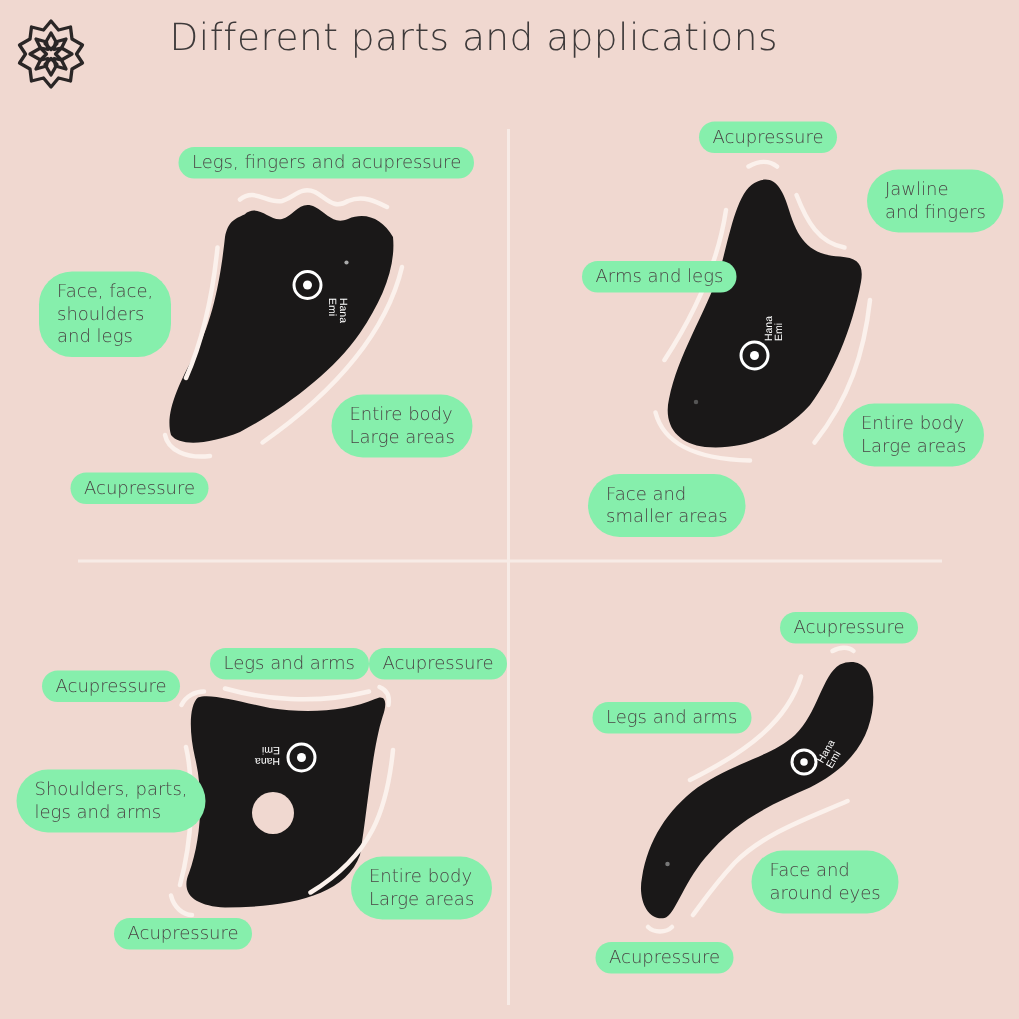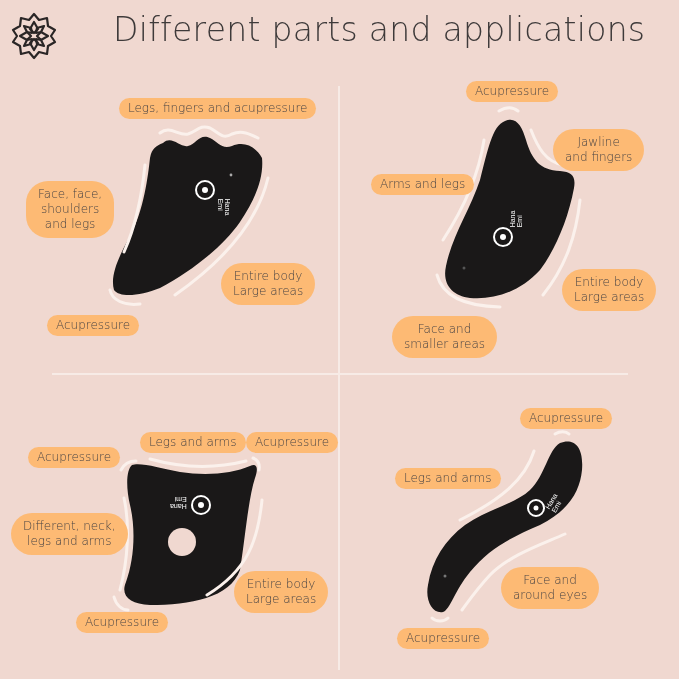--- a/index.html
+++ b/index.html
@@ -1,21 +1,21 @@
 <!DOCTYPE html>
 <html><head>
 <meta charset="utf-8">
 <style>
   html,body{margin:0;padding:0;}
   body{width:679px;height:679px;background:#f0d8d0;position:relative;overflow:hidden;font-family:"Liberation Sans",sans-serif;}
-  .title{position:absolute;left:113px;top:10px;font-size:33px;color:#3e3a3a;font-family:"DejaVu Sans",sans-serif;font-weight:300;letter-spacing:0.3px;}
+  .title{position:absolute;left:113px;top:10px;font-size:25px;color:#3e3a3a;font-family:"DejaVu Sans",sans-serif;font-weight:300;letter-spacing:0.3px;}
   .logo{position:absolute;left:10px;top:12px;width:48px;height:48px;}
   .divider-v{position:absolute;left:338px;top:86px;width:2px;height:584px;background:#f7ebe6;}
   .divider-h{position:absolute;left:52px;top:373px;width:576px;height:2px;background:#f7ebe6;}
-  .label{position:absolute;background:#fdba74;border-radius:14px;color:#4a4545;font-size:12px;line-height:15px;text-align:center;padding:3px 9px;white-space:nowrap;font-family:"DejaVu Sans",sans-serif;font-weight:300;}
+  .label{position:absolute;background:#86efac;border-radius:14px;color:#4a4545;font-size:12px;line-height:15px;text-align:left;padding:3px 9px;white-space:nowrap;font-family:"DejaVu Sans",sans-serif;font-weight:300;}
   .multi{border-radius:22px;padding:6px 12px;}
   svg.tools{position:absolute;left:0;top:0;}
 </style>
 </head>
 <body>
 
 <svg class="logo" viewBox="0 0 48 48">
   <g fill="none" stroke="#2a2626" stroke-width="2.2" stroke-linejoin="round">
     <polygon points="24,2 29,8 37,6 38,14 45,18 41,24 45,30 38,34 37,42 29,40 24,46 19,40 11,42 10,34 3,30 7,24 3,18 10,14 11,6 19,8"></polygon>
     <path d="M24 10 L28 17 L24 21 L20 17 Z"></path>
@@ -90,32 +90,32 @@
 
 <div class="label" style="left:119px;top:98px;">Legs, fingers and acupressure</div>
 <div class="label multi" style="left:26px;top:181px;white-space:pre-line;">Face, face,
 shoulders
 and legs</div>
 <div class="label multi" style="left:221px;top:263px;white-space:pre-line;">Entire body
 Large areas</div>
 <div class="label" style="left:47px;top:315px;">Acupressure</div>
 
 <div class="label" style="left:466px;top:81px;">Acupressure</div>
-<div class="label multi" style="left:553px;top:113px;white-space:pre-line;margin-top:16px;">Jawline
+<div class="label multi" style="left:578px;top:113px;white-space:pre-line;">Jawline
 and fingers</div>
-<div class="label" style="left:371px;top:174px;">Arms and legs</div>
+<div class="label" style="left:388px;top:174px;">Arms and legs</div>
 <div class="label multi" style="left:562px;top:269px;white-space:pre-line;">Entire body
 Large areas</div>
 <div class="label multi" style="left:392px;top:316px;white-space:pre-line;">Face and
 smaller areas</div>
 
 <div class="label" style="left:28px;top:447px;">Acupressure</div>
 <div class="label" style="left:140px;top:432px;">Legs and arms</div>
 <div class="label" style="left:246px;top:432px;">Acupressure</div>
-<div class="label multi" style="left:11px;top:513px;white-space:pre-line;">Different, neck,
+<div class="label multi" style="left:11px;top:513px;white-space:pre-line;">Shoulders, parts,
 legs and arms</div>
 <div class="label multi" style="left:234px;top:571px;white-space:pre-line;">Entire body
 Large areas</div>
 <div class="label" style="left:76px;top:612px;">Acupressure</div>
 
 <div class="label" style="left:520px;top:408px;">Acupressure</div>
 <div class="label" style="left:395px;top:468px;">Legs and arms</div>
 <div class="label multi" style="left:501px;top:567px;white-space:pre-line;">Face and
 around eyes</div>
 <div class="label" style="left:397px;top:628px;">Acupressure</div>

